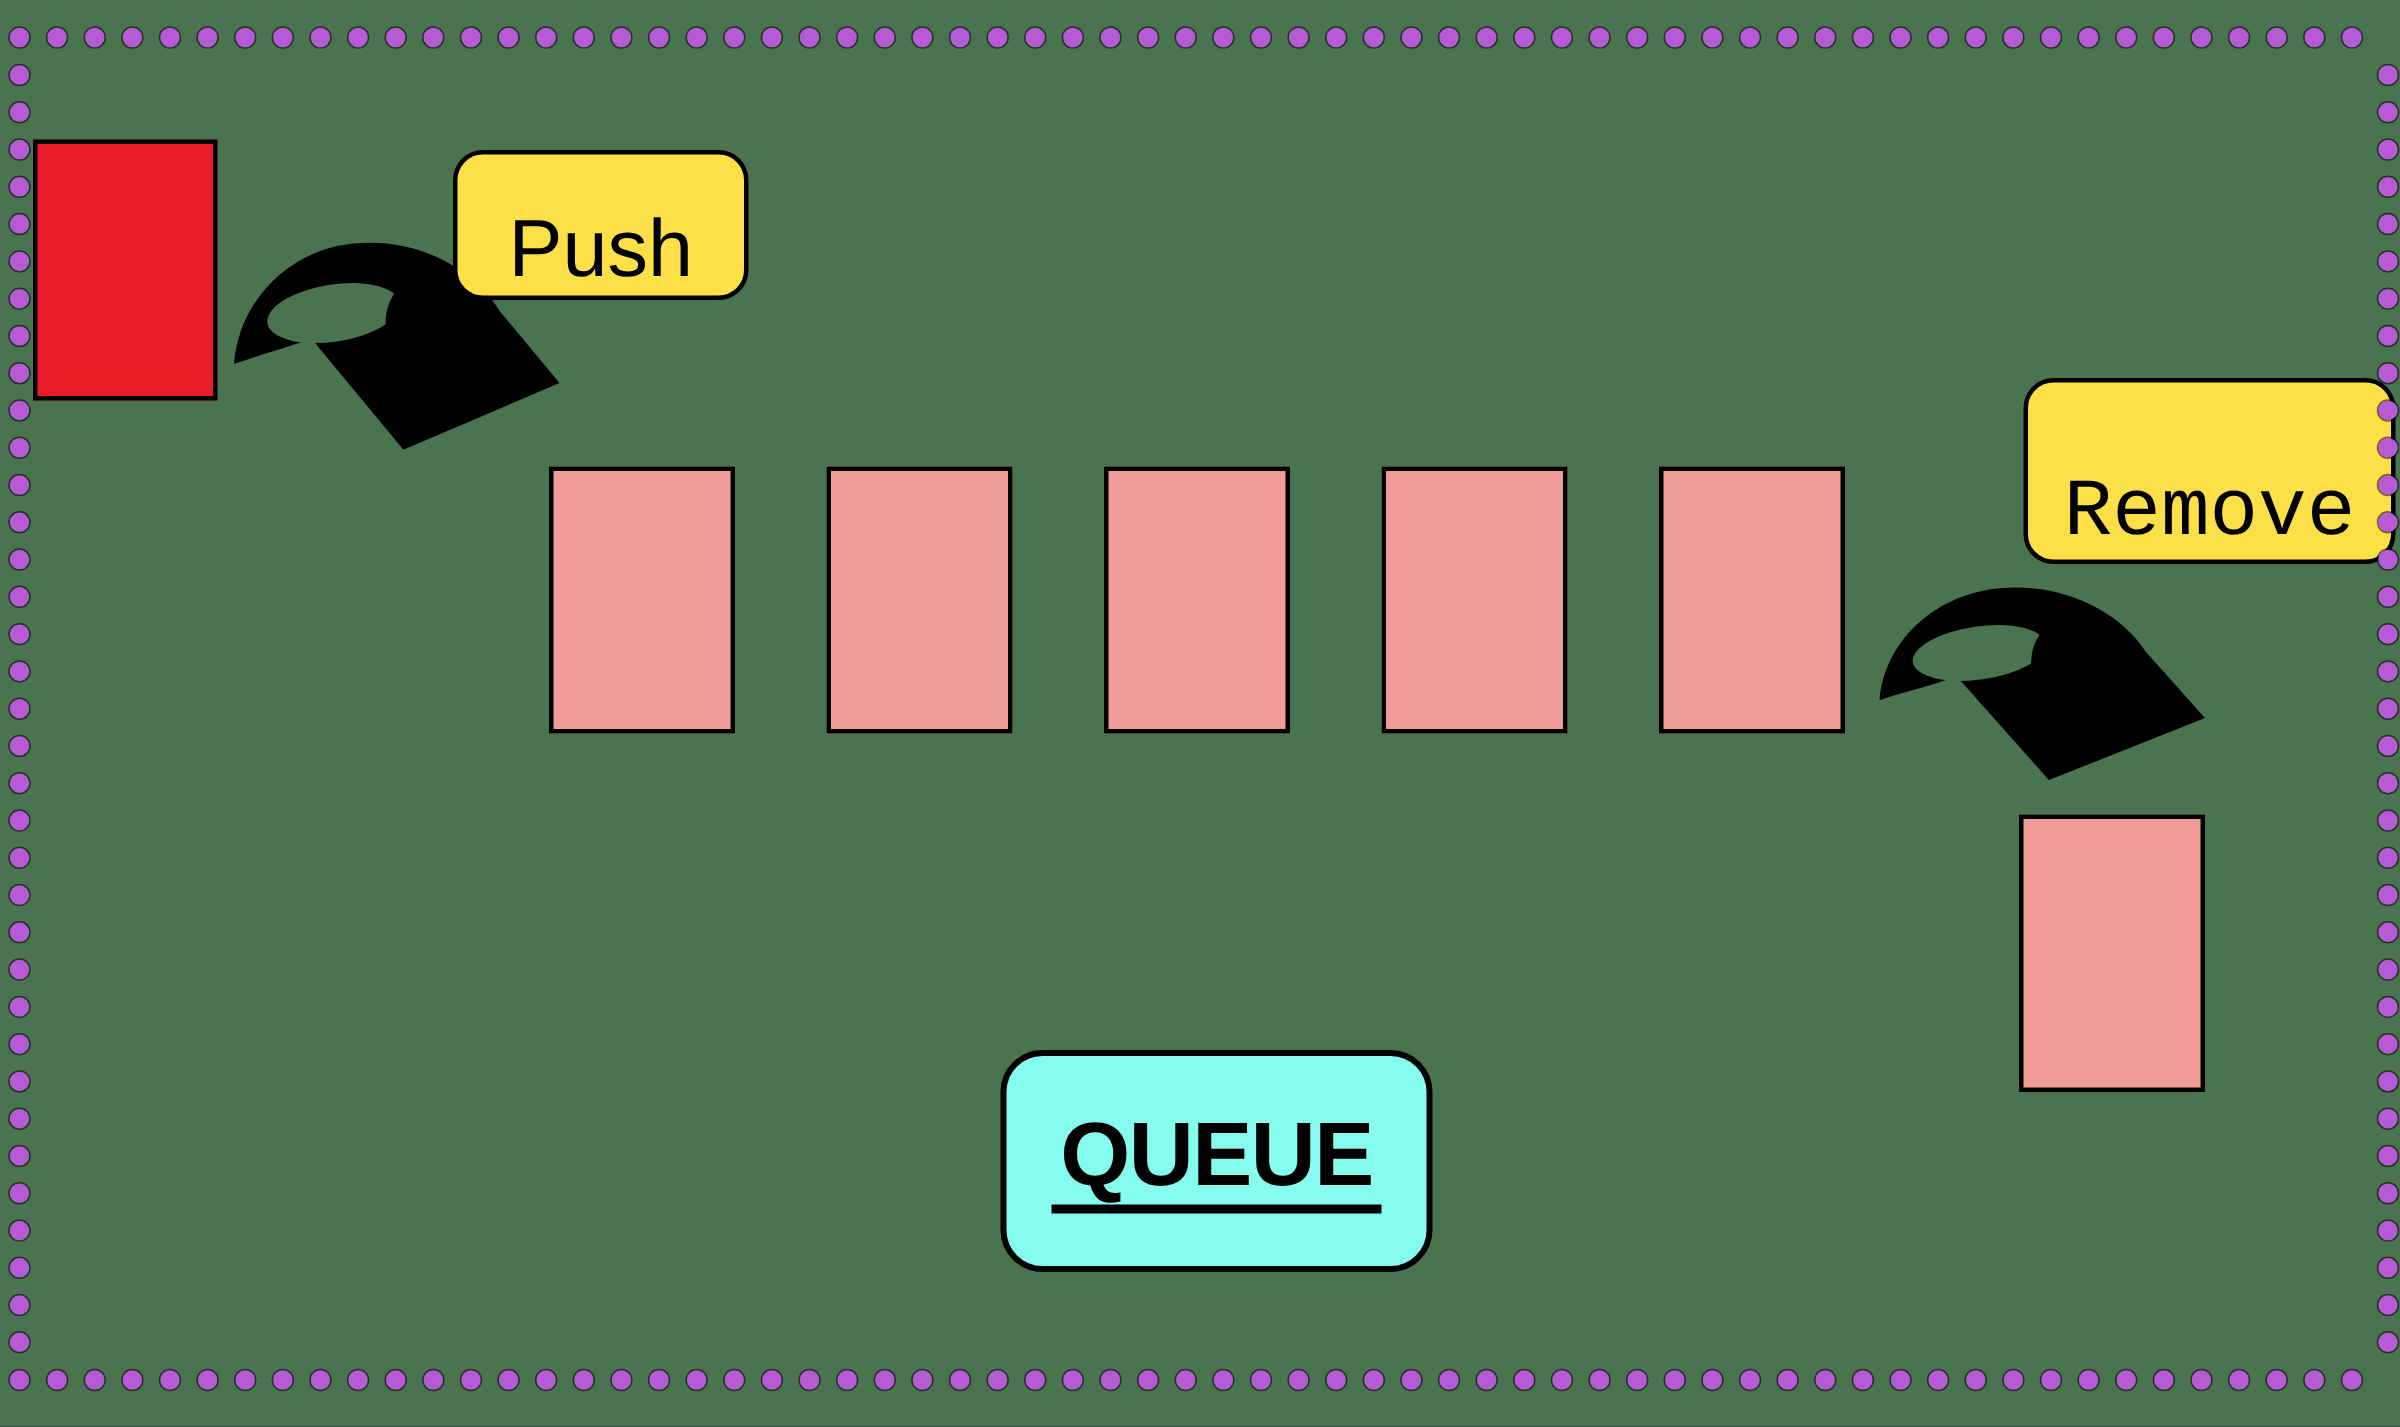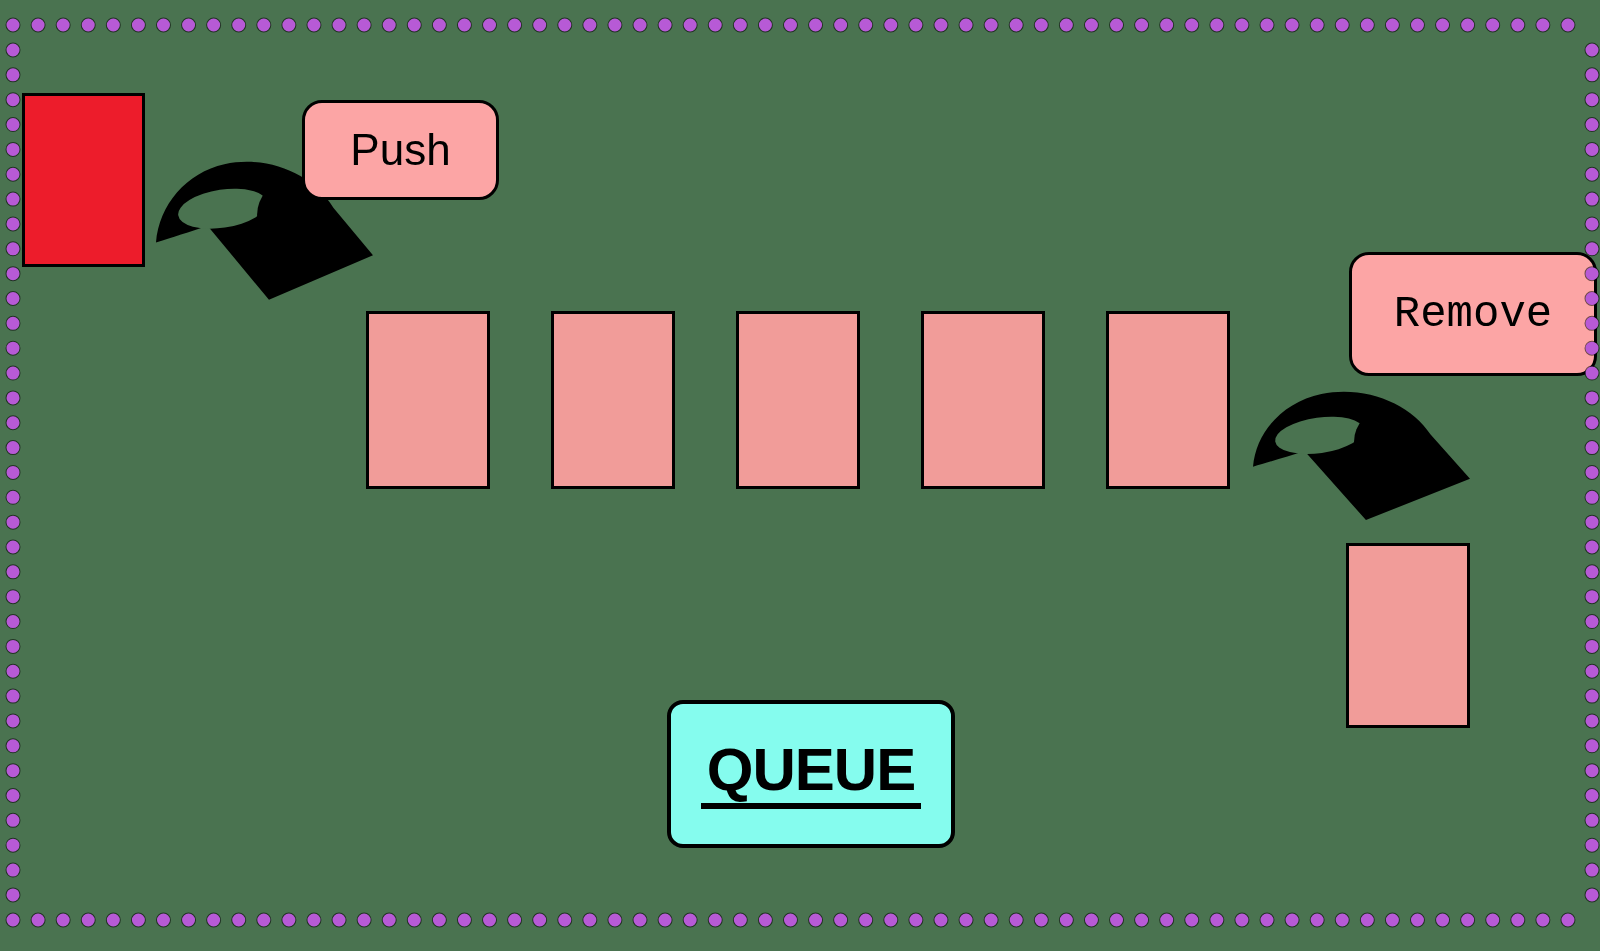--- a/index.html
+++ b/index.html
@@ -32,39 +32,39 @@
     background: #f19c99;
     border: 3px solid #000;
   }
   .removed-item {
     left: 1346px; top: 543px; width: 124px; height: 185px;
     background: #f19c99;
   }
   .btn {
     position: absolute;
     box-sizing: border-box;
-    background: #fca5a5;
+    background: #fde047;
     border: 3px solid #000;
     border-radius: 20px;
     display: flex;
-    align-items: center;
+    align-items: flex-end;
     justify-content: center;
-    font-size: 44px;
+    font-size: 54px;
     color: #000;
     z-index: 3;
   }
   .btn-push { left: 302px; top: 100px; width: 197px; height: 100px; }
   .btn-remove { left: 1349px; top: 252px; width: 248px; height: 124px; font-family: Liberation Mono, monospace; }
   .title-badge {
     position: absolute;
     left: 667px; top: 700px; width: 288px; height: 148px;
     box-sizing: border-box;
     background: #85fcee;
     border: 4px solid #000;
-    border-radius: 16px;
+    border-radius: 28px;
     display: flex;
     align-items: center;
     justify-content: center;
     z-index: 3;
   }
   .title-badge span {
     font-size: 60px;
     font-weight: bold;
     letter-spacing: -1px;
     color: #000;

